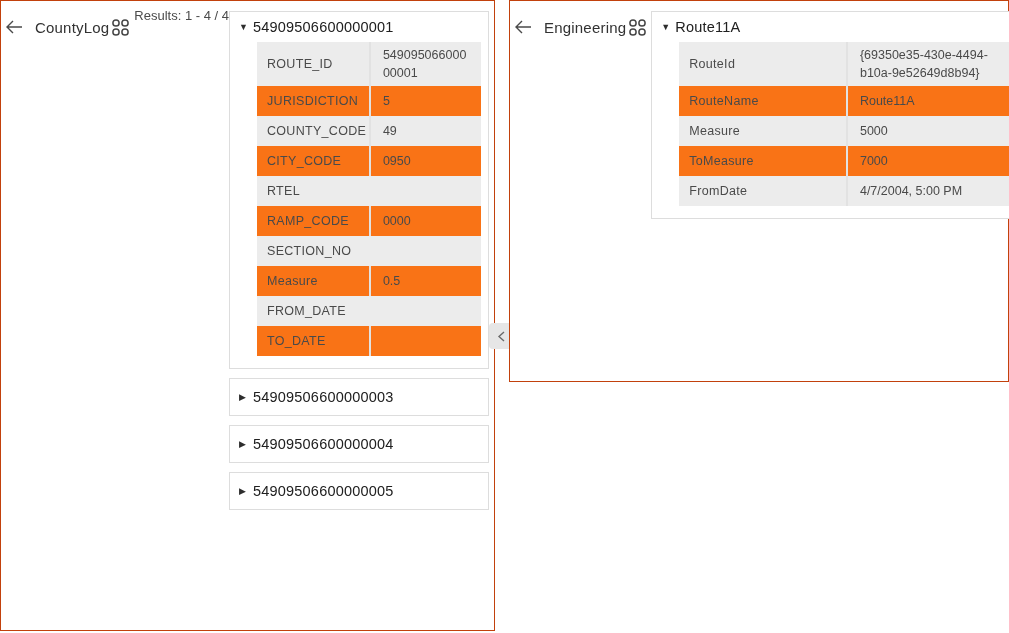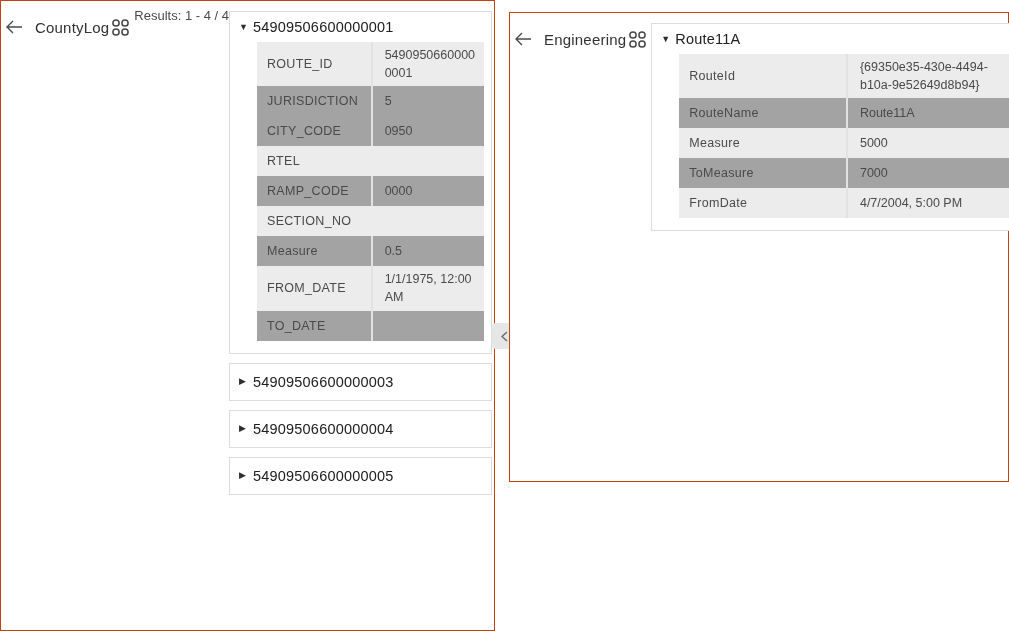--- a/index.html
+++ b/index.html
@@ -8,21 +8,21 @@
 
   .panel {
     position: absolute;
     background: #ffffff;
     border: 1px solid #c2410c;
     padding: 0 2px;
     display: flex;
     flex-direction: row;
   }
   .panel-left  { left: 0;   top: 0; width: 495px; height: 631px; }
-  .panel-right { left: 509px; top: 12px; width: 500px; height: 470px; }
+  .panel-right { left: 509px; top: 0; width: 500px; height: 382px; }
 
   .panel-header {
     margin-top: 14px;
     display: flex;
     align-items: center;
     height: 24px;
     flex-shrink: 0;
   }
   .back-btn {
     background: none; border: none; cursor: pointer;
@@ -82,21 +82,21 @@
     margin: 0 7px 0 27px;
     font-size: 12.5px;
     color: #4a4a4a;
   }
   .trow {
     display: flex;
     align-items: stretch;
     min-height: 30px;
   }
   .trow.shade { background: #ececec; }
-  .trow.light { background: #a3a3a3; }
+  .trow.light { background: #f97316; }
   .tlabel {
     width: 50%;
     display: flex;
     align-items: center;
     padding: 4px 8px 4px 10px;
     letter-spacing: 0.3px;
   }
   .tvalue {
     flex: 1;
     display: flex;
@@ -167,41 +167,44 @@
       </div>
       <div class="attr-table">
         <div class="trow shade">
           <div class="tlabel">ROUTE_ID</div>
           <div class="tvalue">54909506600000001</div>
         </div>
         <div class="trow light">
           <div class="tlabel">JURISDICTION</div>
           <div class="tvalue">5</div>
         </div>
+        <div class="trow shade">
+          <div class="tlabel">COUNTY_CODE</div>
+          <div class="tvalue">49</div>
+        </div>
         <div class="trow light">
           <div class="tlabel">CITY_CODE</div>
           <div class="tvalue">0950</div>
         </div>
         <div class="trow shade">
           <div class="tlabel">RTEL</div>
         </div>
         <div class="trow light">
           <div class="tlabel">RAMP_CODE</div>
           <div class="tvalue">0000</div>
         </div>
         <div class="trow shade">
           <div class="tlabel">SECTION_NO</div>
         </div>
         <div class="trow light">
           <div class="tlabel">Measure</div>
           <div class="tvalue">0.5</div>
         </div>
         <div class="trow shade">
           <div class="tlabel">FROM_DATE</div>
-          <div class="tvalue">1/1/1975, 12:00 AM</div>
         </div>
         <div class="trow light">
           <div class="tlabel">TO_DATE</div>
           <div class="tvalue"></div>
         </div>
       </div>
     </div>
 
     <div class="feature-card collapsed">
       <div class="card-header">

